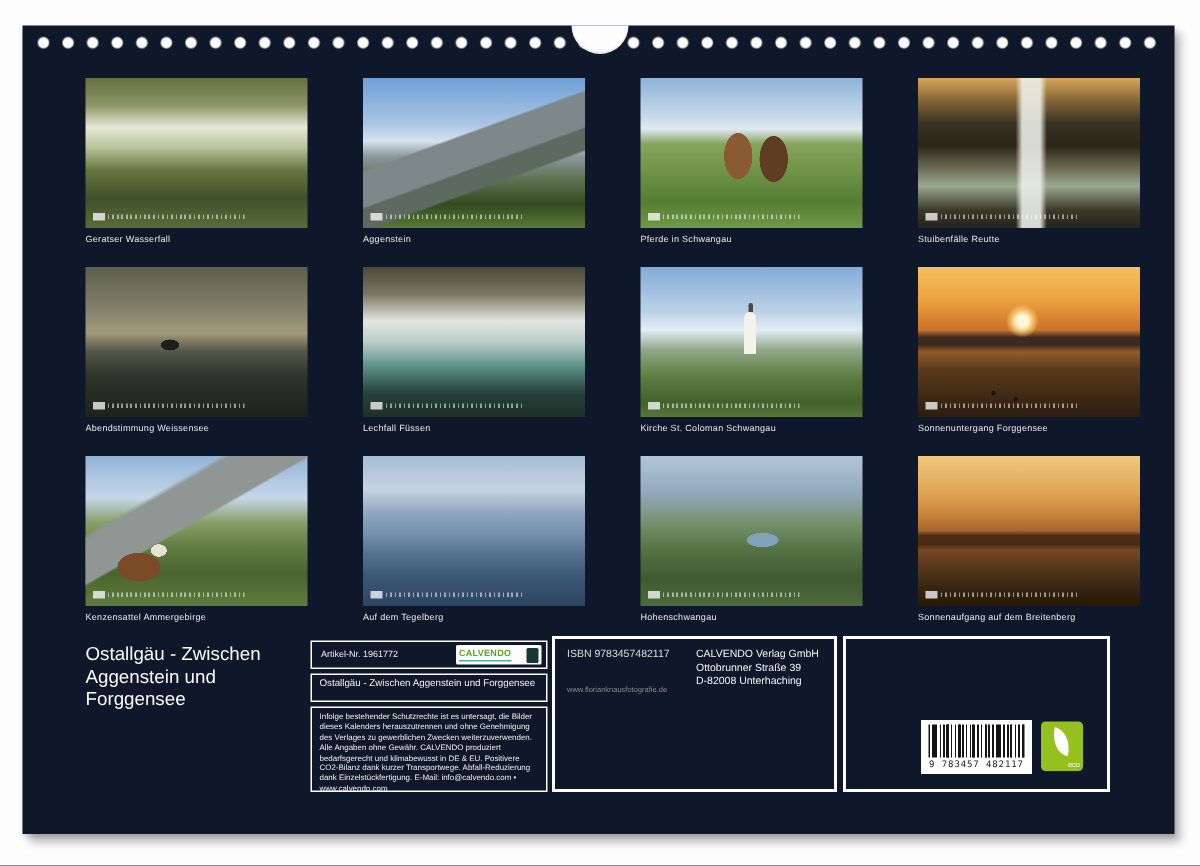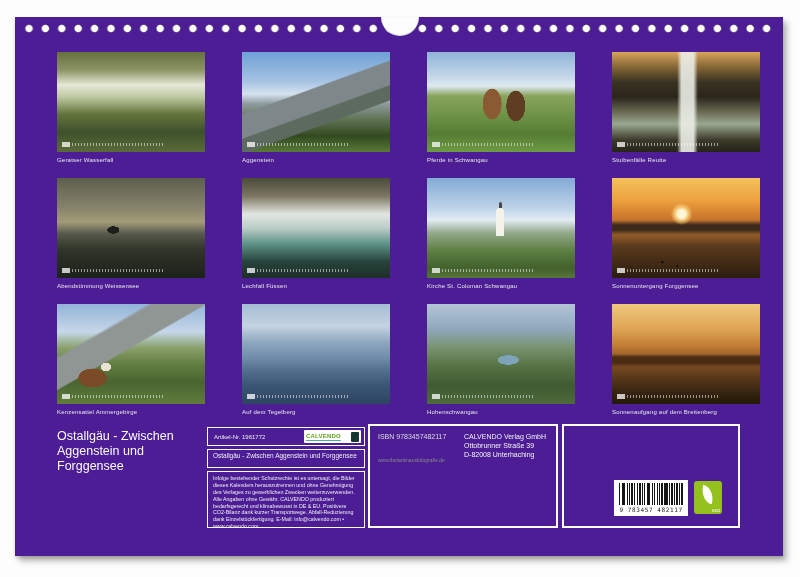--- a/index.html
+++ b/index.html
@@ -4,21 +4,21 @@
 <style>
   html,body{margin:0;padding:0;}
   body{
     width:800px;height:577px;position:relative;overflow:hidden;
     background:#fdfdfd;
     font-family:"Liberation Sans","DejaVu Sans",sans-serif;
   }
   
   .card{
     position:absolute;left:15px;top:17px;width:768px;height:539px;
-    background:#4c1d95;
+    background:#0f172a;
     box-shadow:4px 5px 6px rgba(0,0,0,.28),0 2px 3px rgba(0,0,0,.15);
   }
   .holes{
     position:absolute;top:6px;left:6px;right:6px;height:11px;
     background-image:radial-gradient(circle at 8px 5.5px,#ffffff 3.1px,#939393 3.7px,rgba(0,0,0,0) 4.3px);
     background-size:16.4px 11px;background-repeat:repeat-x;
   }
   .notch{
     position:absolute;top:0;left:366px;width:38px;height:19px;
     background:#fdfdfd;border-radius:0 0 50% 50% / 0 0 100% 100%;z-index:3;

